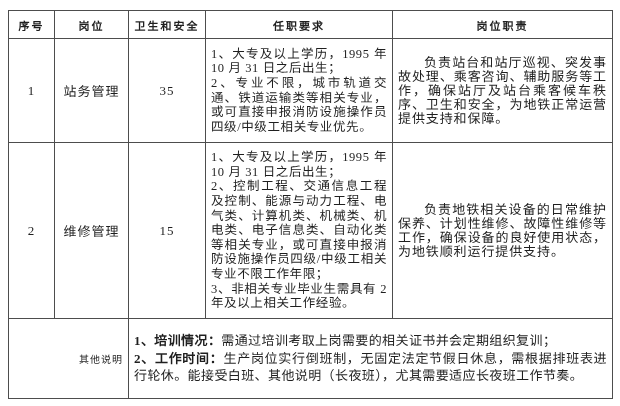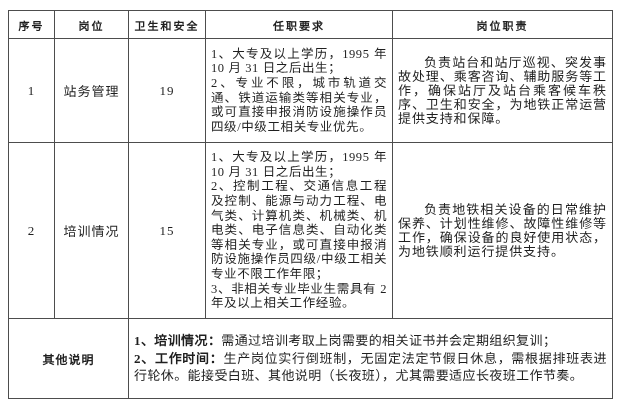--- a/index.html
+++ b/index.html
@@ -49,24 +49,23 @@
   }
   .cell-duty {
     font-size: 13px;
     line-height: 14px;
     text-align: justify;
     text-indent: 2em;
     letter-spacing: 0.9px;
     padding: 2px 5px;
   }
   .cell-notes-label {
-    text-align: center;
-    font-size: 12px;
+    text-align: right;
+    font-size: 10px;
     letter-spacing: 1px;
-    font-weight: bold;
   }
   .cell-notes {
     padding: 4px 8px 4px 9px;
   }
   .cell-notes p {
     margin: 0;
     font-size: 13px;
     line-height: 17.5px;
     letter-spacing: 0.4px;
     text-align: justify;
@@ -90,28 +89,28 @@
     <tr style="height:28px">
       <th>序号</th>
       <th>岗位</th>
       <th>卫生和安全</th>
       <th>任职要求</th>
       <th>岗位职责</th>
     </tr>
     <tr style="height:104px">
       <td class="cell-center">1</td>
       <td class="cell-center">站务管理</td>
-      <td class="cell-center">19</td>
+      <td class="cell-center">35</td>
       <td class="cell-req">1、大专及以上学历，1995 年 10 月 31 日之后出生；
 2、专业不限，城市轨道交通、铁道运输类等相关专业，或可直接申报消防设施操作员四级/中级工相关专业优先。</td>
       <td class="cell-duty">负责站台和站厅巡视、突发事故处理、乘客咨询、辅助服务等工作，确保站厅及站台乘客候车秩序、卫生和安全，为地铁正常运营提供支持和保障。</td>
     </tr>
     <tr style="height:176px">
       <td class="cell-center">2</td>
-      <td class="cell-center">培训情况</td>
+      <td class="cell-center">维修管理</td>
       <td class="cell-center">15</td>
       <td class="cell-req">1、大专及以上学历，1995 年 10 月 31 日之后出生；
 2、控制工程、交通信息工程及控制、能源与动力工程、电气类、计算机类、机械类、机电类、电子信息类、自动化类等相关专业，或可直接申报消防设施操作员四级/中级工相关专业不限工作年限；
 3、非相关专业毕业生需具有 2 年及以上相关工作经验。</td>
       <td class="cell-duty">负责地铁相关设备的日常维护保养、计划性维修、故障性维修等工作，确保设备的良好使用状态，为地铁顺利运行提供支持。</td>
     </tr>
     <tr style="height:80px">
       <td class="cell-notes-label" colspan="2">其他说明</td>
       <td class="cell-notes" colspan="3">
         <p><span class="note-lead">1、培训情况：</span><span>需通过培训考取上岗需要的相关证书并会定期组织复训；</span></p>

